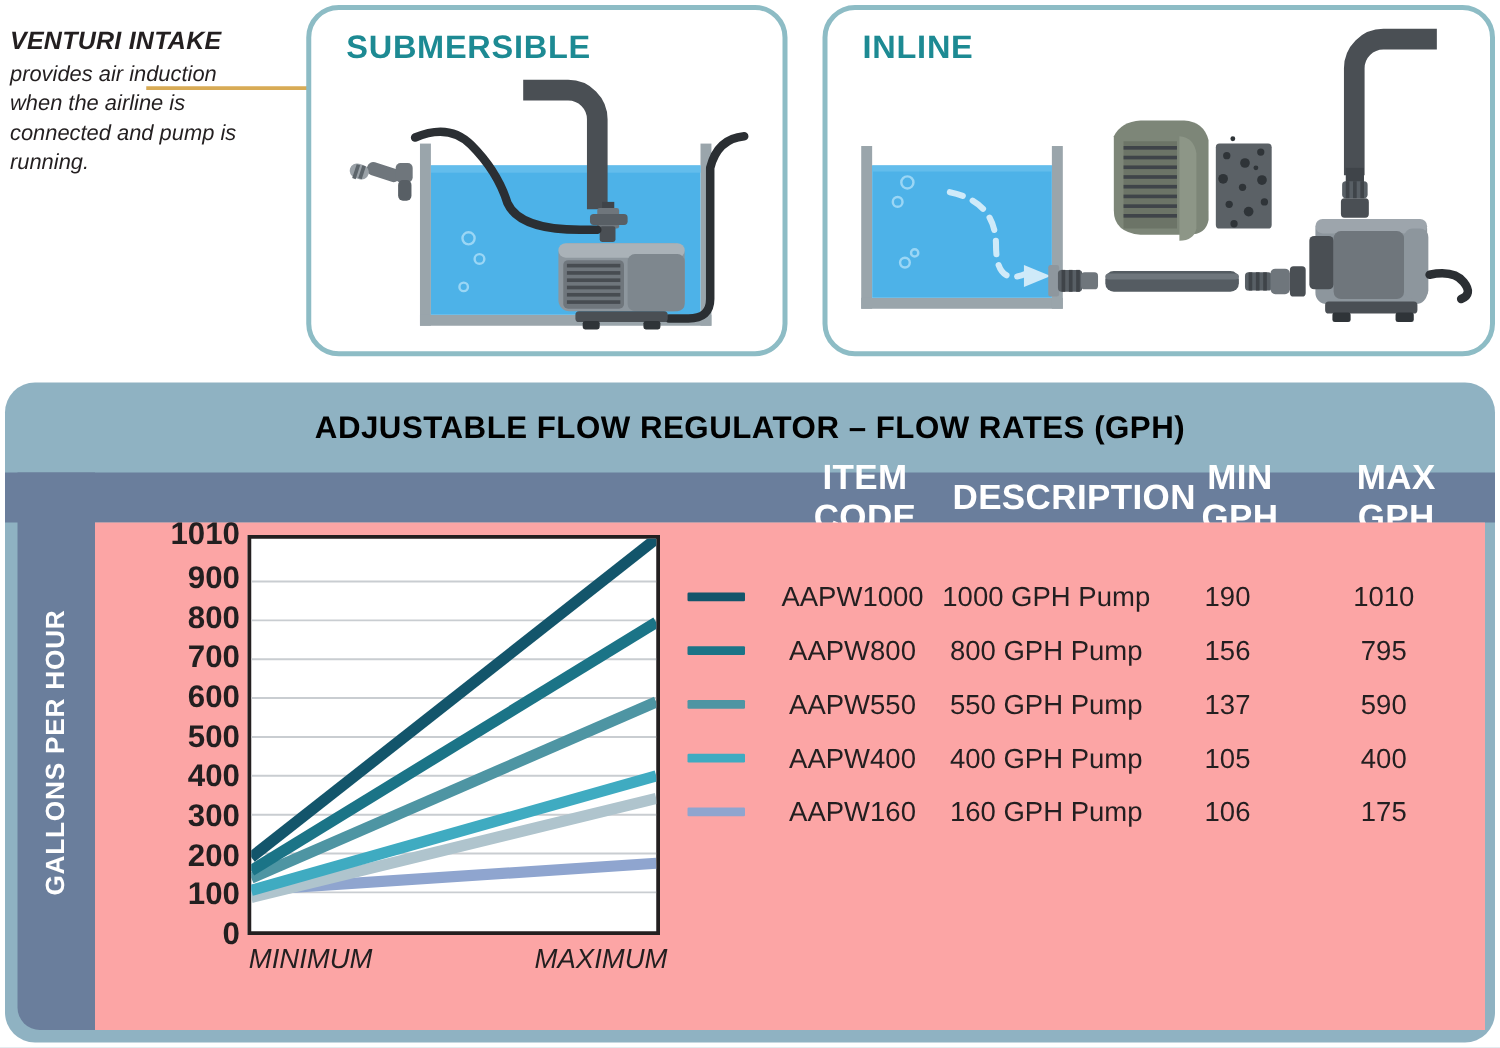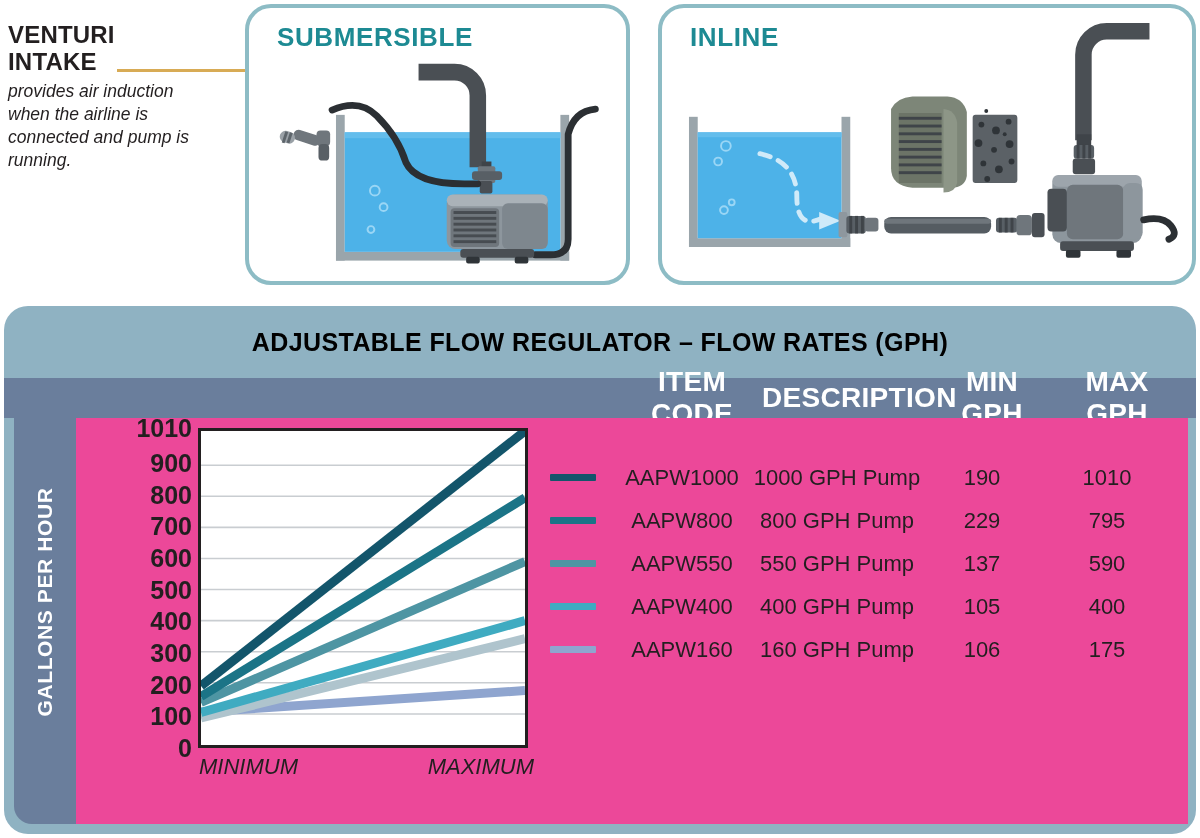--- a/index.html
+++ b/index.html
@@ -3,21 +3,21 @@
 <meta charset="utf-8">
 <style>
   html,body{margin:0;padding:0;background:#ffffff;}
   body{width:1200px;height:838px;position:relative;overflow:hidden;
        font-family:"Liberation Sans","DejaVu Sans",sans-serif;color:#231f20;}
 
   
   #top-row{position:absolute;left:0;top:0;width:1200px;height:300px;}
 
   #callout{position:absolute;left:8px;top:22px;width:200px;}
-  #callout-title{font-size:24px;font-weight:bold;line-height:1.12;
+  #callout-title{font-size:20px;font-weight:bold;font-style:italic;line-height:1.12;
                  letter-spacing:.2px;color:#231f20;}
   #callout-body{margin-top:4px;font-size:17.5px;font-style:italic;line-height:1.32;color:#231f20;}
 
   .leader-h{position:absolute;background:#d8ab55;height:3px;}
   .leader-v{position:absolute;background:#d8ab55;width:3px;}
 
   .panel{position:absolute;top:4px;border:4px solid #8dbcc5;border-radius:26px;
          background:#ffffff;box-sizing:border-box;}
   #panel-submersible{left:245px;width:385px;height:281px;}
   #panel-inline{left:658px;width:538px;height:281px;}
@@ -41,21 +41,21 @@
   .th.c-max{width:130px;}
 
   #ylabel-strip{position:absolute;left:10px;top:72px;width:62px;height:446px;
                 background:#6a7e9c;border-bottom-left-radius:18px;}
   #ylabel-text{position:absolute;left:-192px;top:193px;width:446px;height:62px;
                transform:rotate(-90deg);display:flex;align-items:center;justify-content:center;
                font-size:21px;font-weight:bold;color:#ffffff;letter-spacing:.6px;
                white-space:nowrap;}
 
   #white-card{position:absolute;left:72px;top:112px;width:1112px;height:406px;
-              background:#ec4899;}
+              background:#fca5a5;}
 
   
   #chart{position:absolute;left:10px;top:10px;width:460px;height:386px;}
   #yticks{position:absolute;left:0;top:0;width:106px;height:320px;}
   .ytick{position:absolute;right:0;font-size:25px;font-weight:bold;color:#231f20;
          line-height:1;transform:translateY(-50%);}
   #plot{position:absolute;left:112px;top:0;width:330px;height:320px;
         border:3px solid #231f20;box-sizing:border-box;background:#fff;}
   #xaxis{position:absolute;left:112px;top:326px;width:330px;height:34px;}
   .xtick{position:absolute;top:0;font-size:22px;font-style:italic;color:#231f20;white-space:nowrap;}
@@ -300,21 +300,21 @@
         <div class="swatch" style="background: rgb(19, 85, 107);"></div>
         <div class="cell c-code">AAPW1000</div>
         <div class="cell c-desc">1000 GPH Pump</div>
         <div class="cell c-min">190</div>
         <div class="cell c-max">1010</div>
       </div>
       <div class="row">
         <div class="swatch" style="background: rgb(27, 116, 135);"></div>
         <div class="cell c-code">AAPW800</div>
         <div class="cell c-desc">800 GPH Pump</div>
-        <div class="cell c-min">229</div>
+        <div class="cell c-min">156</div>
         <div class="cell c-max">795</div>
       </div>
       <div class="row">
         <div class="swatch" style="background: rgb(78, 149, 163);"></div>
         <div class="cell c-code">AAPW550</div>
         <div class="cell c-desc">550 GPH Pump</div>
         <div class="cell c-min">137</div>
         <div class="cell c-max">590</div>
       </div>
       <div class="row">

